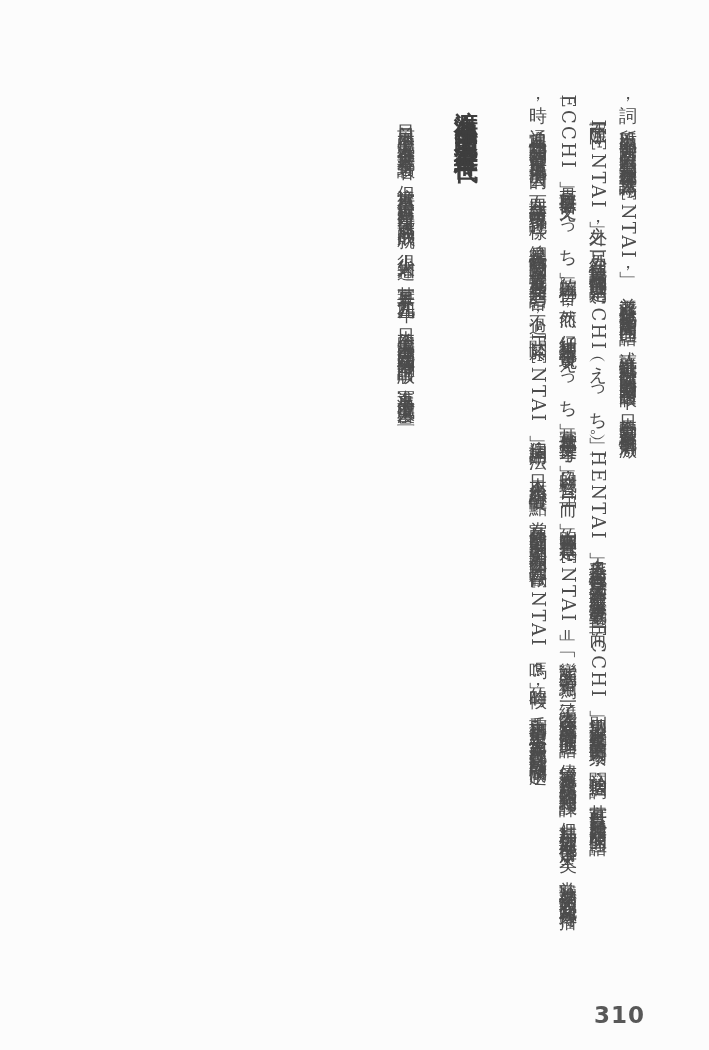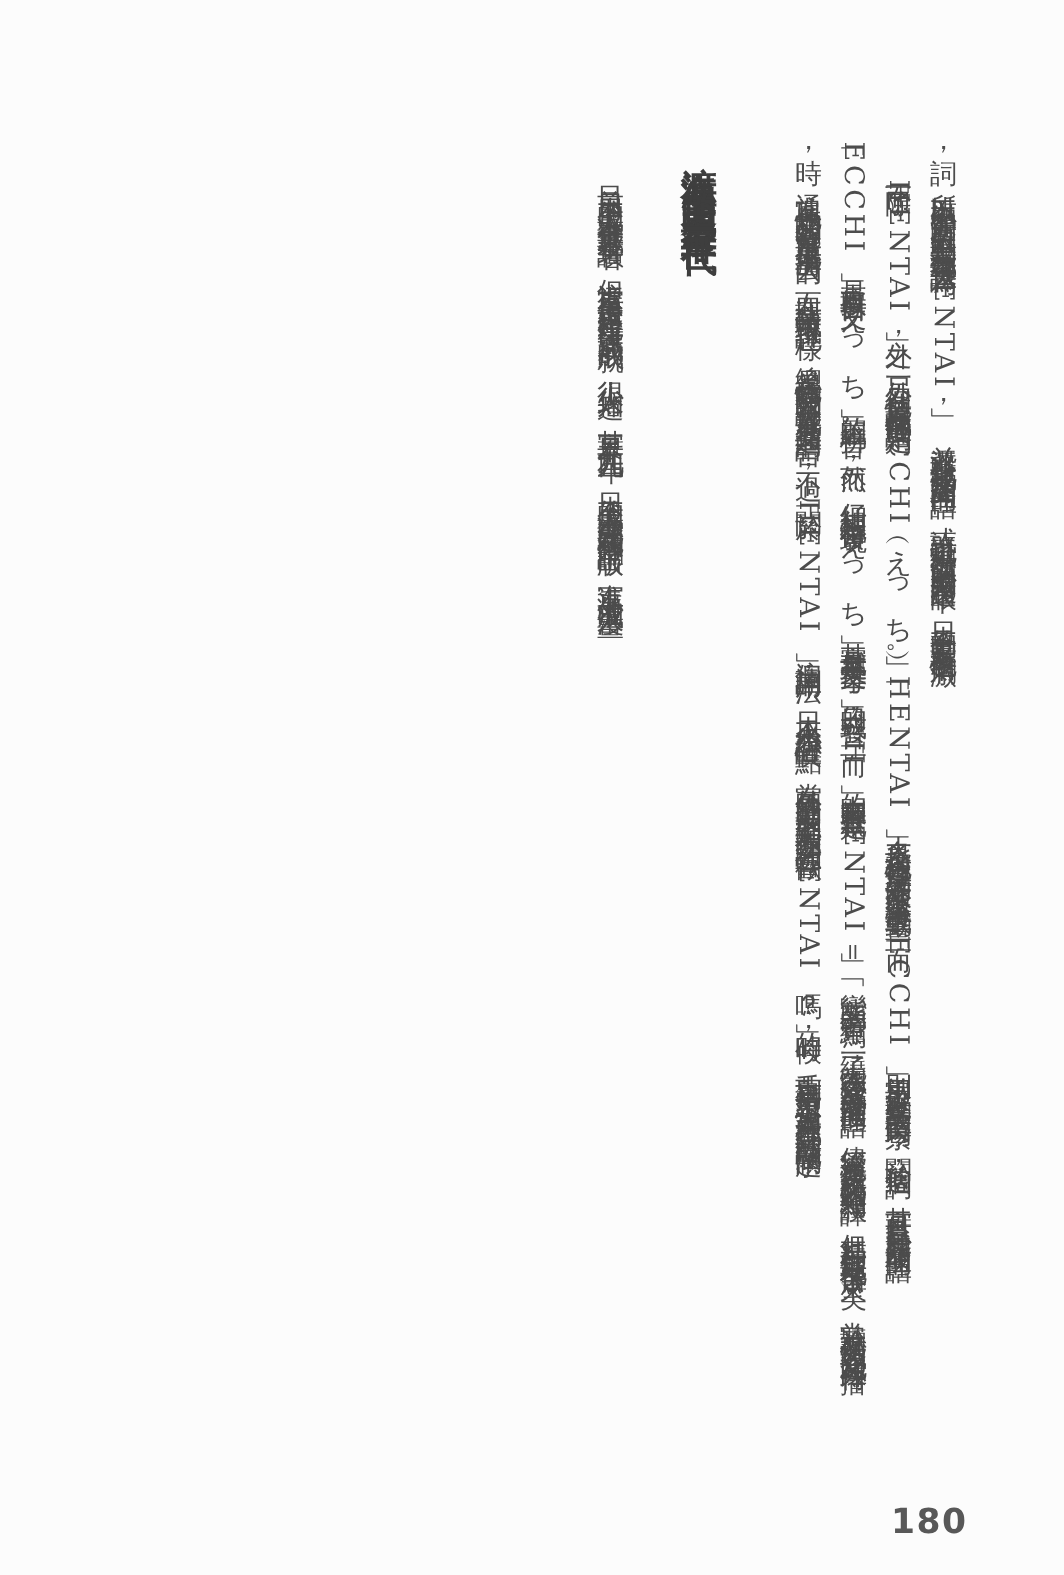--- a/index.html
+++ b/index.html
@@ -59,15 +59,15 @@
 
 <div class="page">
 
   <main class="text-block">
     <p class="para">詞，所以不知不覺間所有的日本動畫和漫畫都被誤譯為「HENTAI」，並潛移默化成動漫迷圈內的俚語。或許這也顯示出在以前的美國動漫迷眼中，日本的動畫是多麼色情刺激。</p>
     <p class="para indent">而除了「HENTAI」之外，另外一個色情意義較低的俚語則是「ECCHI（えっち）」。「HENTAI」大多是指涉包含性愛場景的十八禁硬蕊系漫畫或動畫，而「ECCHI」則常用於深夜動畫等級的賣肉場景。關於這個詞，其實可以算是美日共同發明的俚語。「ECCHI」是直接取自日文「えっち」的羅馬拼音。然而，仔細想想就會發現「えっち」其實就是英文字母「H」的日式發音，而「H」的由來其實就是「HENTAI」＝「變態」的字首縮寫，繞了一大圈後才變成海外御宅族的俚語。儘管經過多次錯綜複雜的縮寫和誤譯，但其精神卻完好地保留了下來（笑）。常聽說某個領域的文化向外傳播時，通常與色情相關的部分會是最先傳播出去的；而在語言領域中或許也一樣，總是跟色情有關的單詞會先成為世界共通的語言。不過，關於「HENTAI」這個詞的用法，日本人必須小心謹慎一點。當在外國的動漫展上聽到別人問你「請問你喜歡HENTAI嗎？」的時候，千萬別搞錯意思（不過如果兩種都喜歡的話就沒問題了）。</p>
     <h2 class="heading">渡海傳美的成人漫畫三世代</h2>
     <p class="para indent">目前日本的成人漫畫在全世界都有讀者，但這當然不是最近短短幾年一口氣達成的成就。很少人知道，其實早在一九九四年，日本的成人漫畫就開始在國外翻譯出版。進軍海外的成人漫畫</p>
   </main>
 
-  <div class="page-number">180</div>
+  <div class="page-number">310</div>
 
 </div>
 
 </body></html>

